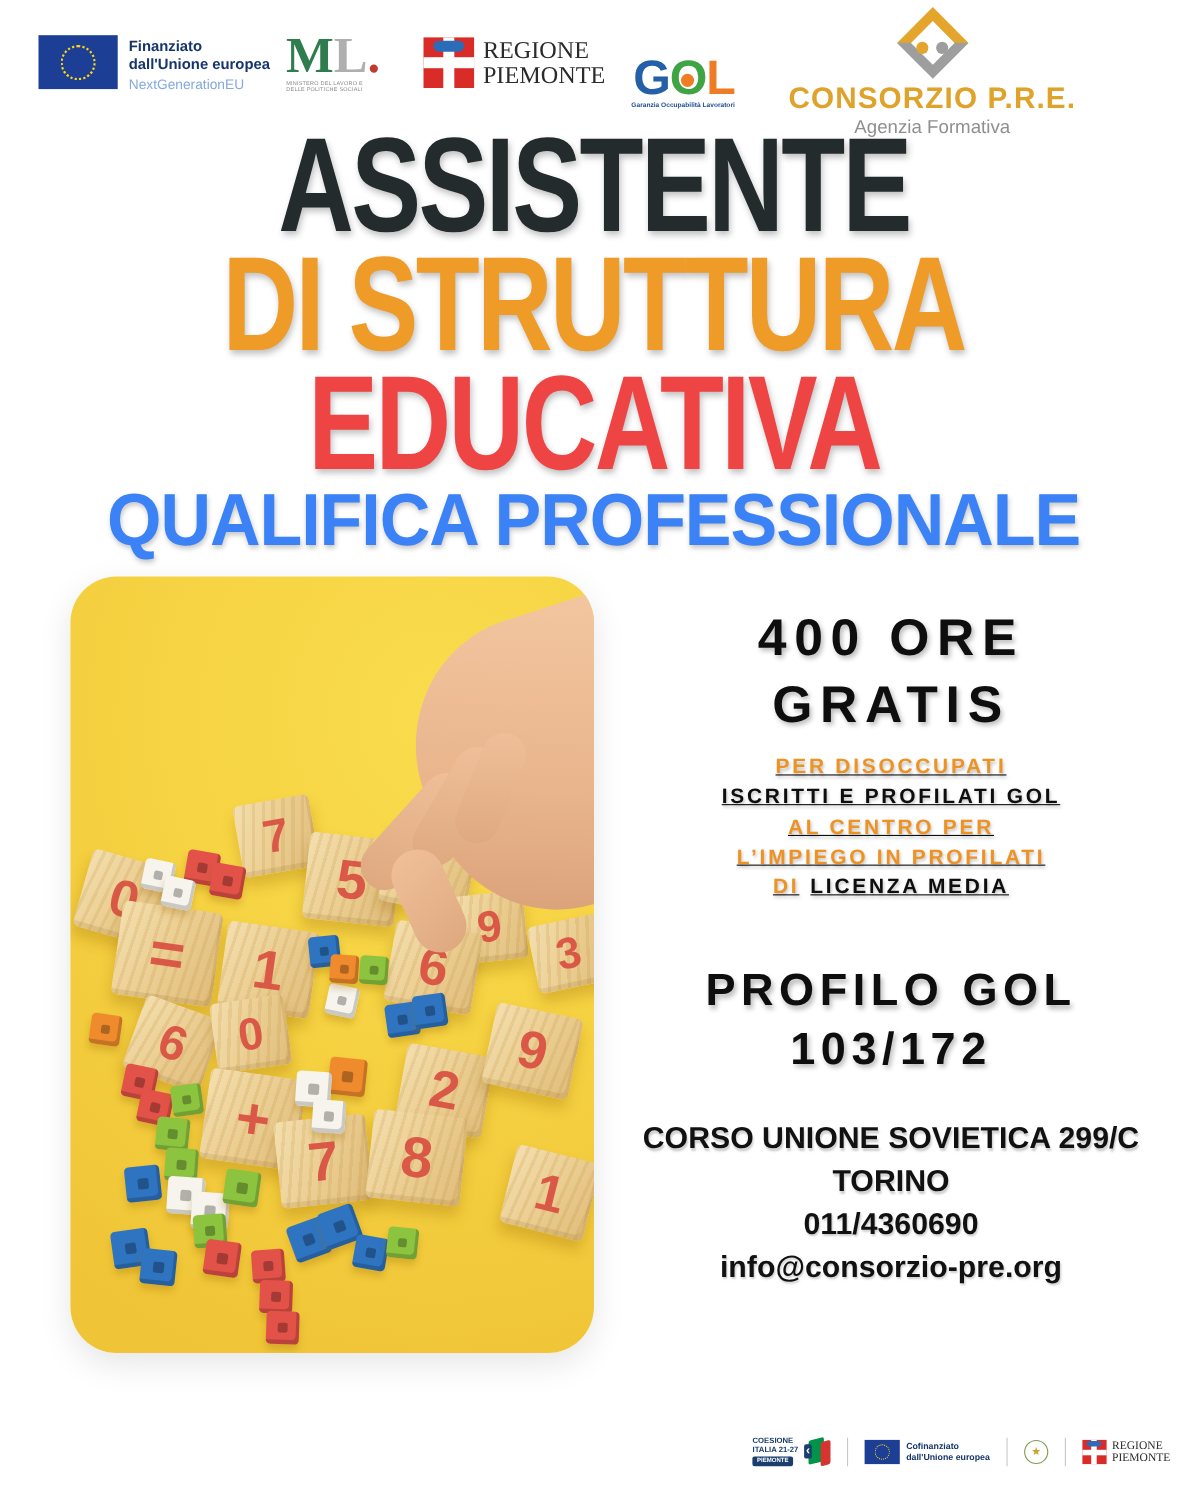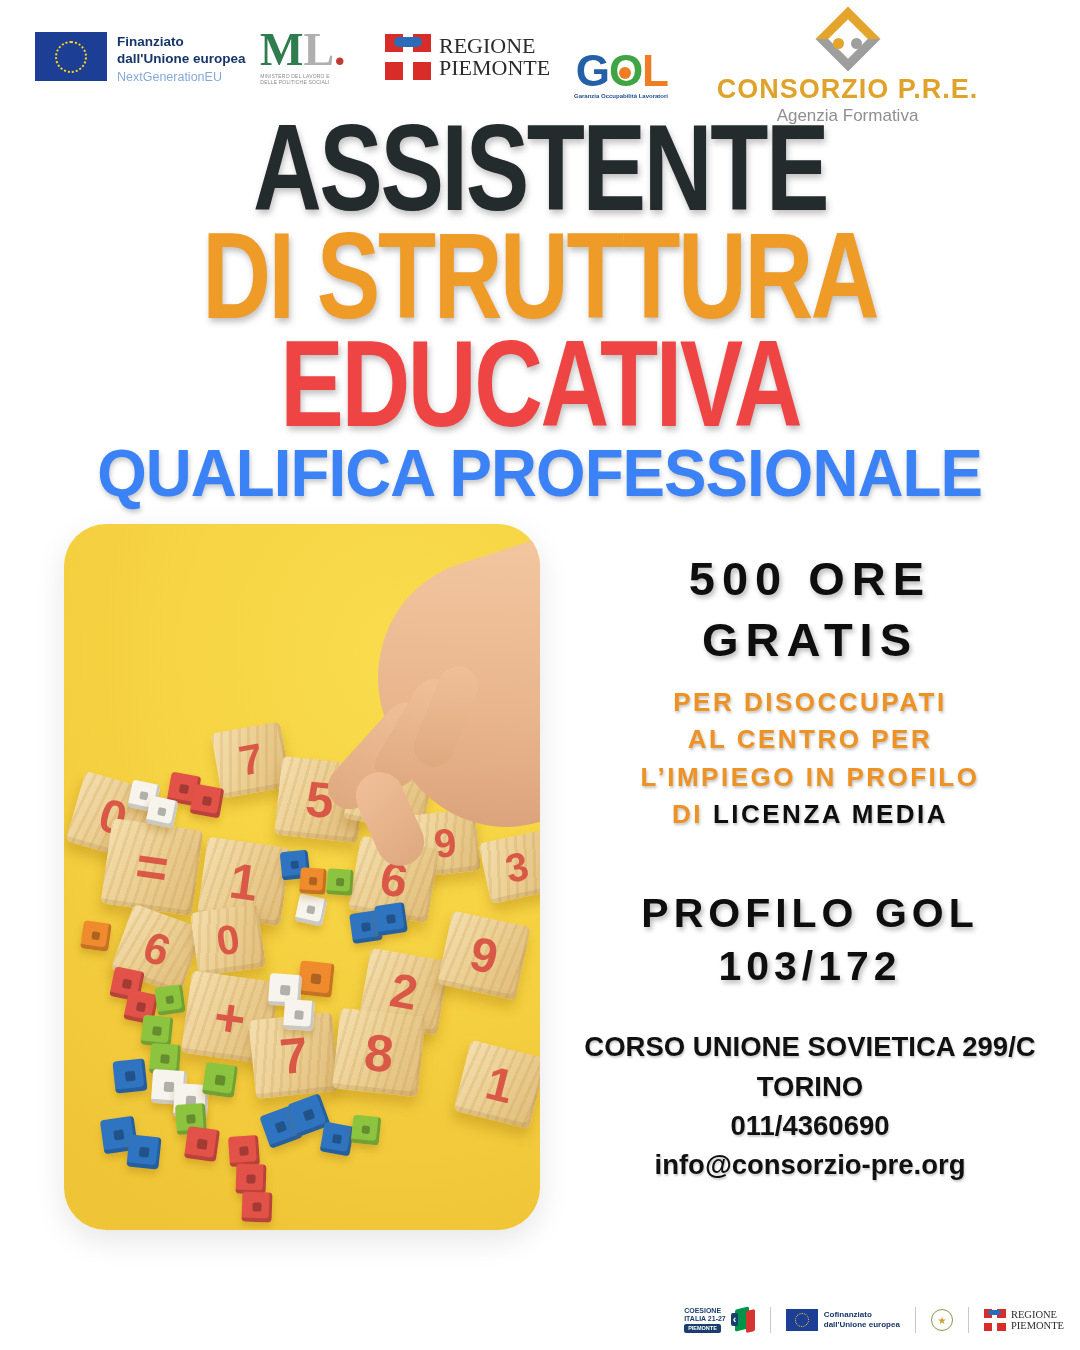--- a/index.html
+++ b/index.html
@@ -68,21 +68,21 @@
   .hand-palm{position:absolute;left:318px;top:30px;width:260px;height:270px;border-radius:45% 10% 10% 45%;
     background:linear-gradient(200deg,#F2C59E 10%,#E8B48C 60%,#D89E76 100%);transform:rotate(-18deg);}
   .hand-finger{position:absolute;border-radius:22px;background:linear-gradient(160deg,#F0C09A,#DEA87E);}
   .f1{left:292px;top:168px;width:44px;height:128px;transform:rotate(42deg);}
   .f2{left:330px;top:150px;width:42px;height:118px;transform:rotate(30deg);}
   .f3{left:362px;top:140px;width:40px;height:105px;transform:rotate(22deg);}
   .thumb{left:302px;top:246px;width:48px;height:98px;transform:rotate(-24deg);border-radius:26px;}
   
   .right-col{position:absolute;left:540px;top:548px;width:540px;text-align:center;color:#0E0E0E;}
   .hours{font-size:47px;font-weight:800;letter-spacing:7px;line-height:1.3;text-shadow:2px 3px 5px rgba(0,0,0,0.28);}
-  .reqs{margin-top:14px;font-size:26px;font-weight:800;letter-spacing:2.5px;line-height:1.43;text-shadow:1px 2px 3px rgba(0,0,0,0.25);}
+  .reqs{margin-top:14px;font-size:19px;font-weight:800;letter-spacing:2.5px;line-height:1.43;text-shadow:1px 2px 3px rgba(0,0,0,0.25);text-decoration:underline;}
   .orange{color:#EE9224;}
   .req-last .orange{margin-right:10px;}
   .profile{margin-top:54px;font-size:41px;font-weight:800;letter-spacing:5px;line-height:1.3;text-shadow:2px 3px 5px rgba(0,0,0,0.28);}
   .contact{margin-top:34px;font-size:27.5px;font-weight:700;line-height:1.42;color:#111;text-shadow:1px 2px 2px rgba(0,0,0,0.20);}
   
   .footer{position:absolute;top:1298px;right:16px;display:flex;align-items:center;gap:15px;height:44px;}
   .f-sep{width:1px;height:26px;background:#C9C9C9;}
   .coesione{display:flex;align-items:center;gap:5px;}
   .coesione-text{font-size:7px;font-weight:bold;color:#1A3E6E;line-height:1.15;}
   .coesione-badge{display:inline-block;background:#1A3E6E;color:#fff;font-size:5.5px;padding:1px 4px;border-radius:2px;margin-top:1px;}
@@ -316,27 +316,28 @@
     <div class="hand-palm"></div>
     <div class="hand-finger f1"></div>
     <div class="hand-finger f2"></div>
     <div class="hand-finger f3"></div>
     <div class="hand-finger thumb"></div>
   </div>
 </div>
 
 <div class="right-col">
   <div class="hours">
-    <div>500 ORE</div>
+    <div>400 ORE</div>
     <div>GRATIS</div>
   </div>
   <div class="reqs">
     <div class="orange">PER DISOCCUPATI</div>
+    <div>ISCRITTI E PROFILATI GOL</div>
     <div class="orange">AL CENTRO PER</div>
-    <div class="orange">L’IMPIEGO IN PROFILO</div>
+    <div class="orange">L’IMPIEGO IN PROFILATI</div>
     <div class="req-last"><span class="orange">DI</span><span>LICENZA MEDIA</span></div>
   </div>
   <div class="profile">
     <div>PROFILO GOL</div>
     <div>103/172</div>
   </div>
   <div class="contact">
     <div>CORSO UNIONE SOVIETICA 299/C</div>
     <div>TORINO</div>
     <div>011/4360690</div>

